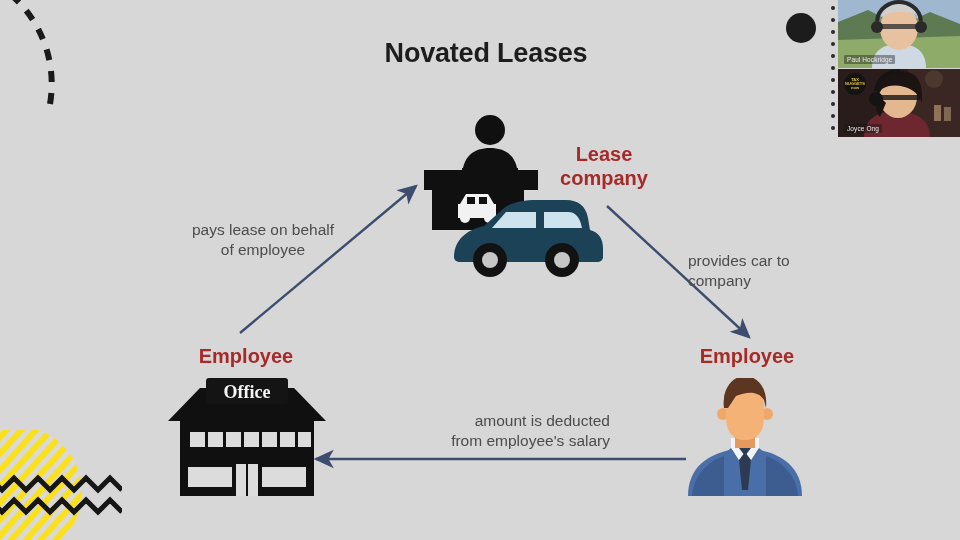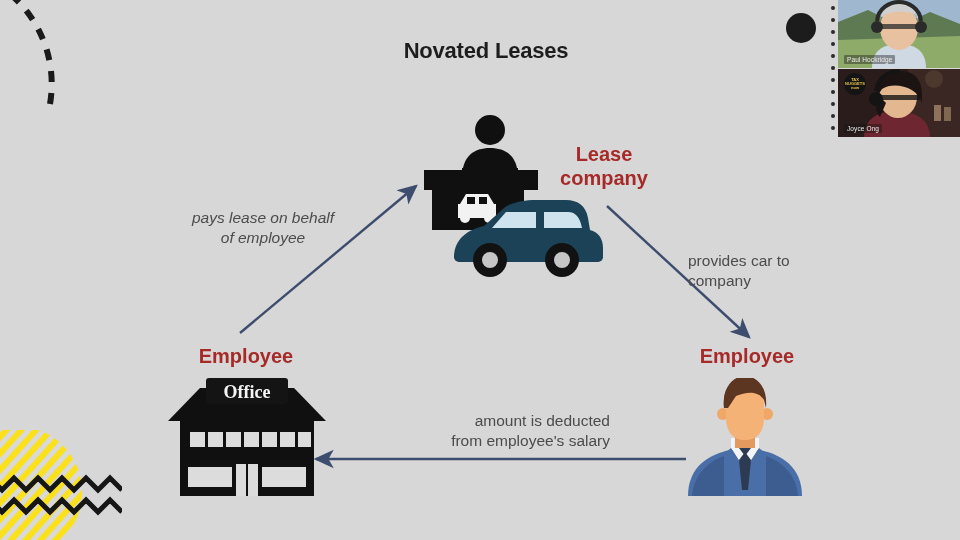--- a/index.html
+++ b/index.html
@@ -20,37 +20,37 @@
   .deco-arc { position:absolute; left:-78px; top:-42px; width:150px; height:150px; }
   .deco-dot-circle { position:absolute; left:786px; top:13px; width:30px; height:30px;
     background:#1c1c1c; border-radius:50%; }
   .deco-dots { position:absolute; left:829px; top:4px; width:8px; height:126px; }
   .deco-yellow { position:absolute; left:-42px; top:430px; width:130px; height:130px; }
   .deco-zig { position:absolute; left:-6px; top:460px; width:128px; height:56px; }
 
   
   .title {
     position:absolute; left:0; top:38px; width:960px; text-align:center;
-    font-size:22px; font-weight:700; color:#1d1d1d; letter-spacing:-0.2px;padding-left:12px;
+    font-size:27px; font-weight:700; color:#1d1d1d; letter-spacing:-0.2px;padding-left:12px;
   }
 
   
   .node-label {
     position:absolute; font-weight:700; color:#a62a28; line-height:1.18;
   }
   #lbl-lease { left:534px; top:143px; width:140px; text-align:center; font-size:20px; }
   #lbl-employer { left:178px; top:345px; width:136px; text-align:center; font-size:20px; }
   #lbl-employee { left:678px; top:345px; width:138px; text-align:center; font-size:20px; }
 
   
   .edge-label {
     position:absolute; color:#4c4c4c; font-size:15.5px; line-height:1.32;
     white-space:pre-line;
   }
-  #edge-pays { left:168px; top:208px; width:190px; text-align:center;font-style:italic; }
+  #edge-pays { left:168px; top:220px; width:190px; text-align:center; }
   #edge-provides { left:688px; top:251px; width:160px; text-align:left; }
   #edge-deduct { left:395px; top:411px; width:215px; text-align:right; }
 
   
   #arrows { position:absolute; left:0; top:0; width:960px; height:540px; }
 
   
   .icon { position:absolute; }
   #icon-lease { left:418px; top:108px; width:190px; height:172px; }
   #icon-office { left:166px; top:376px; width:162px; height:120px; }

